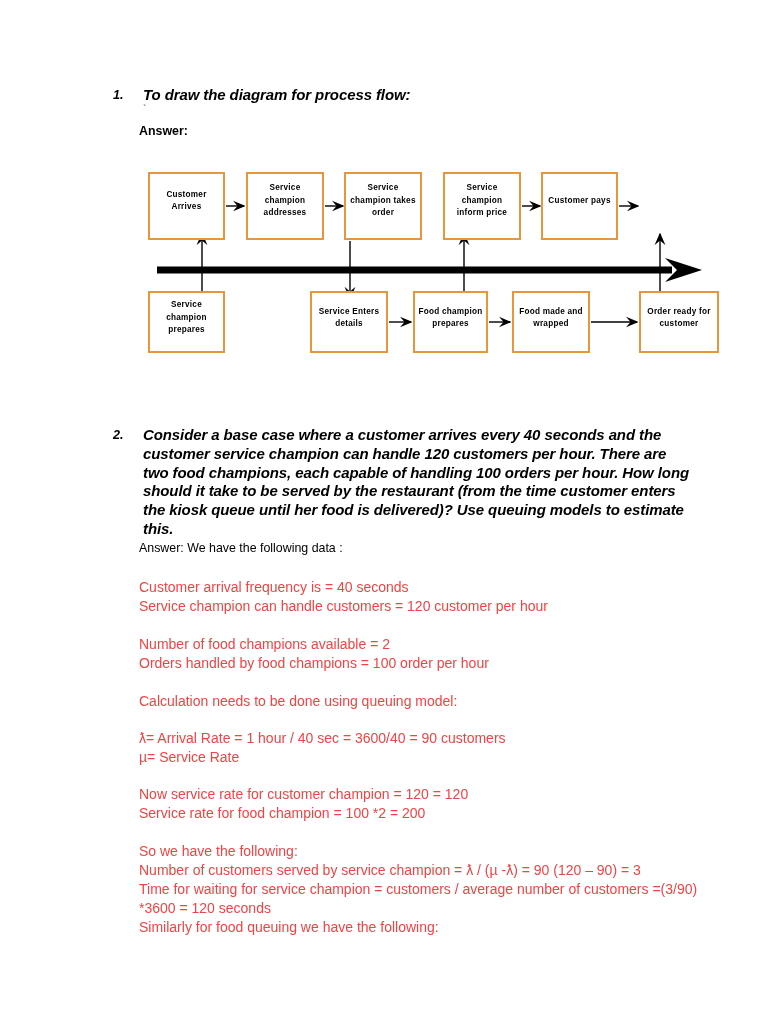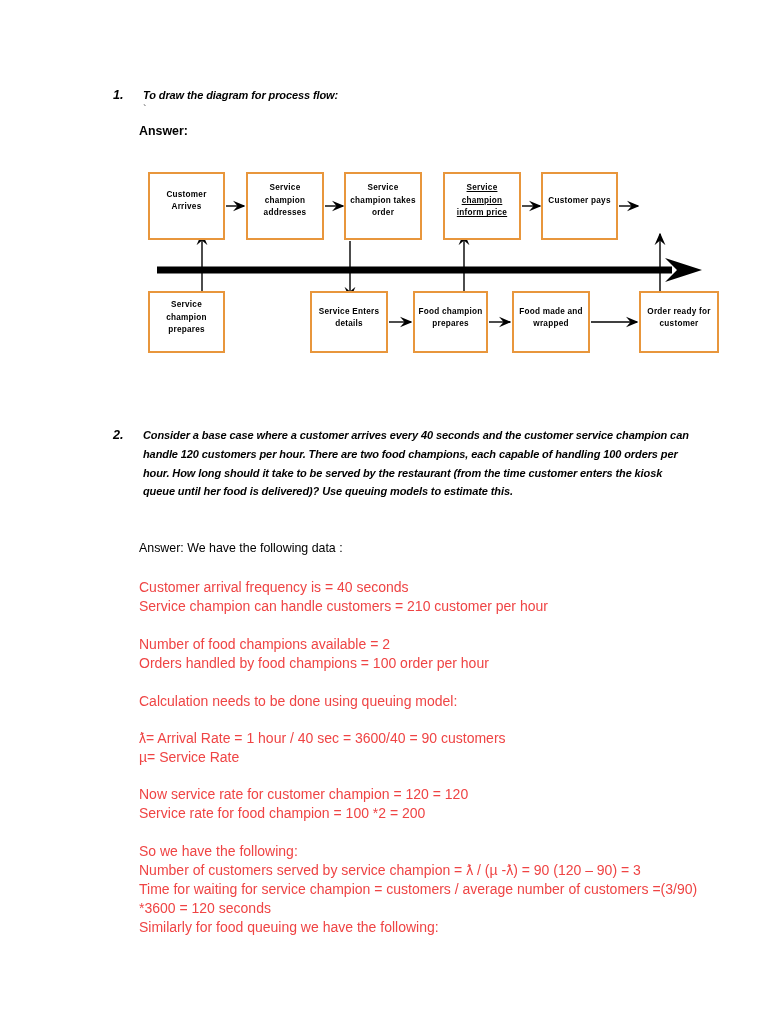--- a/index.html
+++ b/index.html
@@ -32,21 +32,21 @@
     width: 30px;
     flex: 0 0 30px;
     font-weight: bold;
     font-style: italic;
     font-size: 12.6px;
     line-height: 18.8px;
   }
   .q-text {
     font-weight: bold;
     font-style: italic;
-    font-size: 11px;
+    font-size: 15px;
     line-height: 18.8px;
     letter-spacing: -0.1px;
   }
 
   #q1 { left: 113px; top: 86px; width: 600px; }
   #q2 { left: 113px; top: 426px; width: 580px; }
 
   .tick-mark {
     position: absolute;
     left: 143px;
@@ -95,21 +95,21 @@
   }
   .node.top { top: 172px; height: 68px; }
   .node.bottom { top: 291px; height: 62px; }
   .node.top span { position: relative; top: -5px; }
   .node.bottom span { position: relative; top: -4px; }
 
   
   #n-top-0 { left: 131px; width: 77px; }
   #n-top-1 { left: 229px; width: 78px; }
   #n-top-2 { left: 327px; width: 78px; }
-  #n-top-3 { left: 426px; width: 78px; text-decoration: underline; }
+  #n-top-3 { left: 426px; width: 78px; }
   #n-top-4 { left: 524px; width: 77px; }
   #n-top-5 { left: 623px; width: 79px; }
 
   
   #n-bot-0 { left: 131px; width: 77px; }
   #n-bot-1 { left: 293px; width: 78px; }
   #n-bot-2 { left: 396px; width: 75px; }
   #n-bot-3 { left: 495px; width: 78px; }
   #n-bot-4 { left: 622px; width: 80px; }
 
@@ -231,21 +231,21 @@
   <div class="q-item" id="q2">
     <div class="q-num">2.</div>
     <div class="q-text">Consider a base case where a customer arrives every 40 seconds and the customer service champion can handle 120 customers per hour. There are two food champions, each capable of handling 100 orders per hour. How long should it take to be served by the restaurant (from the time customer enters the kiosk queue until her food is delivered)? Use queuing models to estimate this.</div>
   </div>
 
   <div class="body-blk" style="top:538px;">
     <span class="b">Answer:</span><span>  We have the following data :</span>
   </div>
 
   <div class="body-line" style="top:577px;">Customer arrival frequency is = 40 seconds</div>
-  <div class="body-line" style="top:596px;">Service champion can handle customers = 210 customer per hour</div>
+  <div class="body-line" style="top:596px;">Service champion can handle customers = 120 customer per hour</div>
 
   <div class="body-line" style="top:634px;">Number of food champions available = 2</div>
   <div class="body-line" style="top:653px;">Orders handled by food champions = 100 order per hour</div>
 
   <div class="body-line" style="top:691px;">Calculation needs to be done using queuing model:</div>
 
   <div class="body-line" style="top:728px;">ƛ= Arrival Rate = 1 hour / 40 sec = 3600/40 = 90 customers</div>
   <div class="body-line" style="top:747px;">µ= Service Rate</div>
 
   <div class="body-line" style="top:784px;">Now service rate for customer champion = 120 = 120</div>

